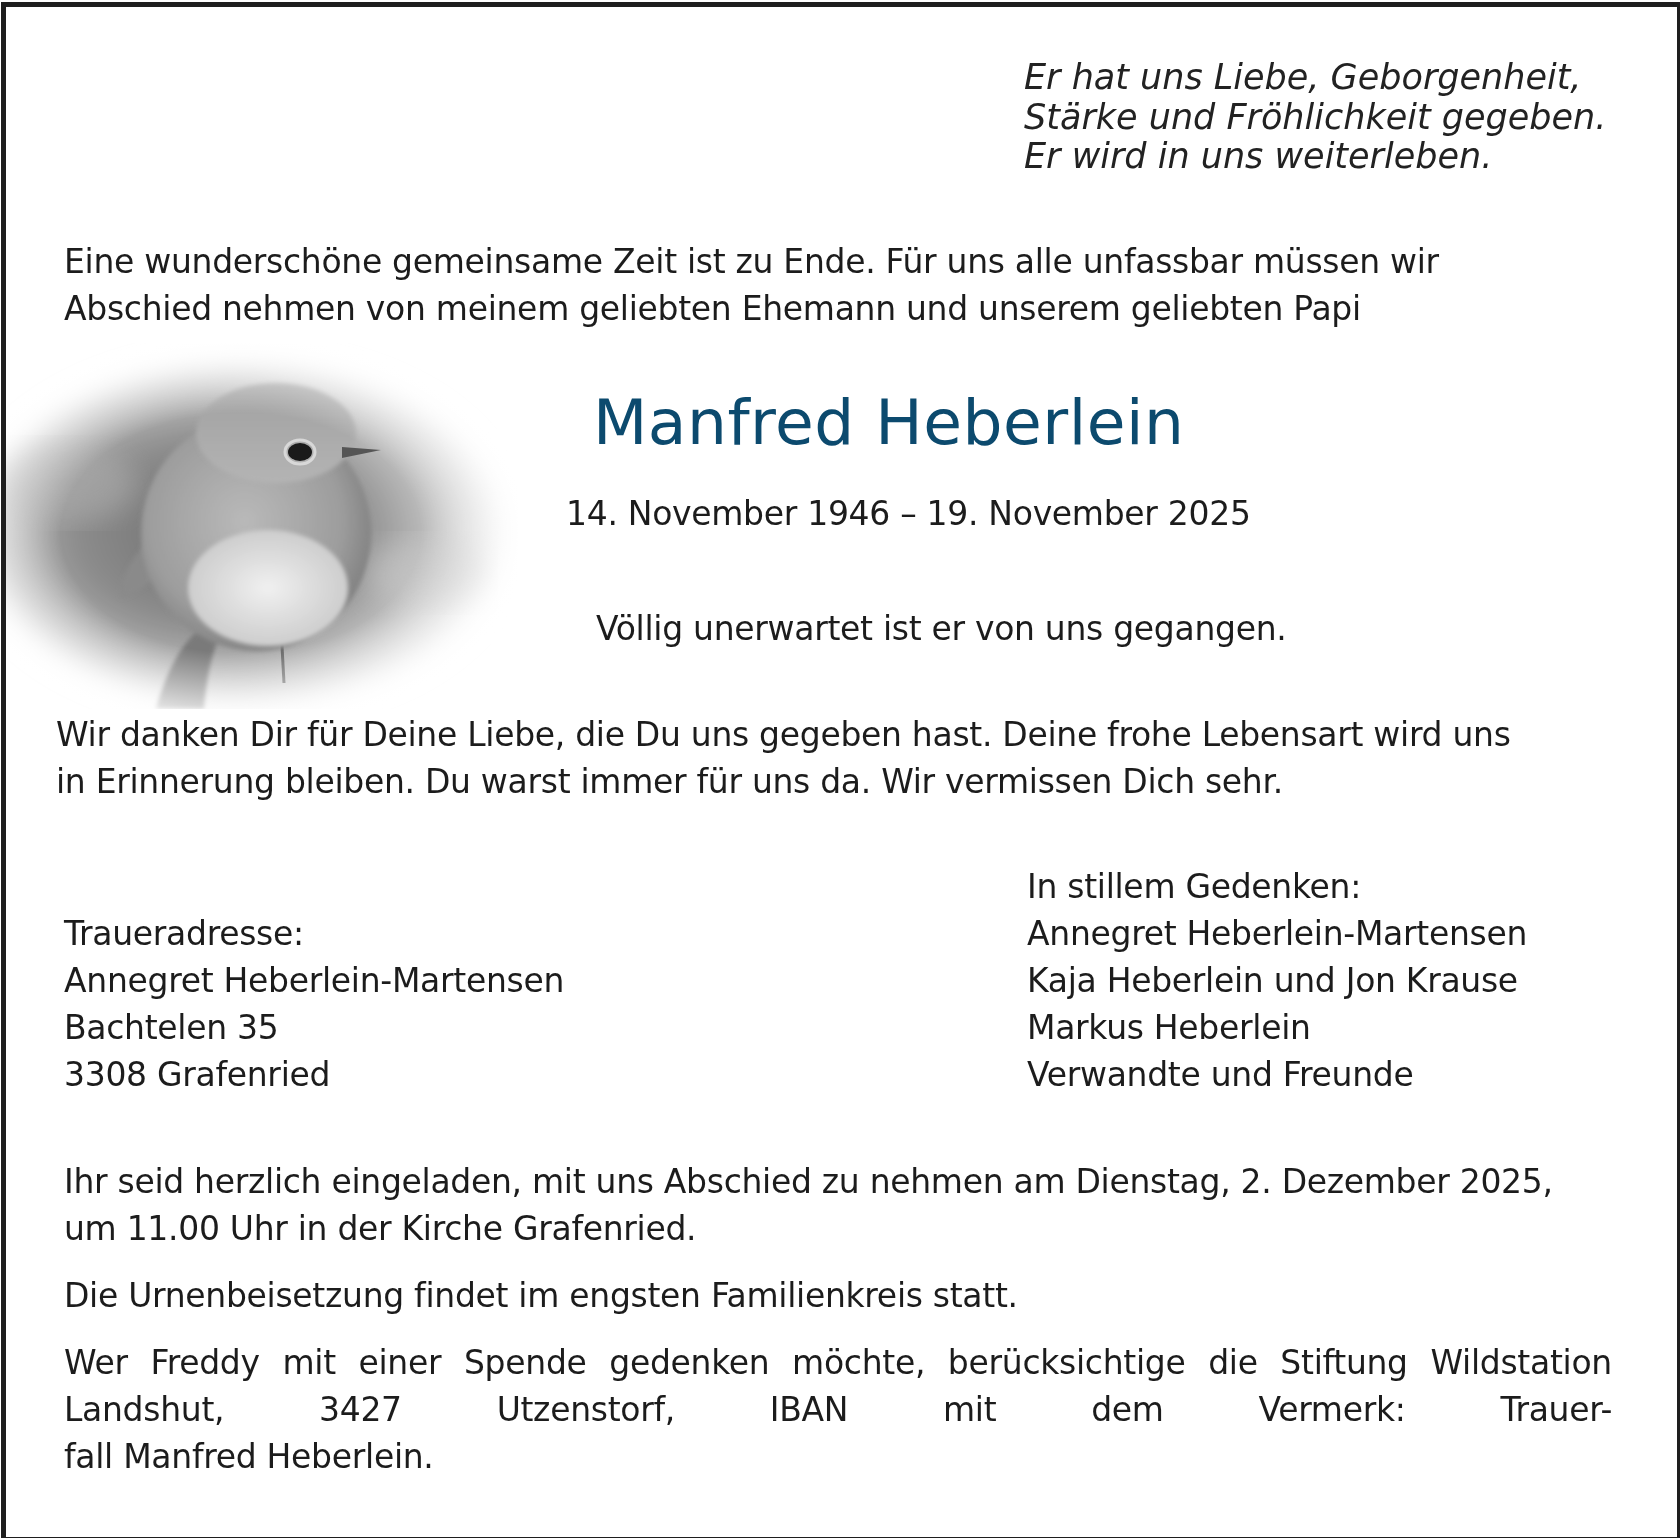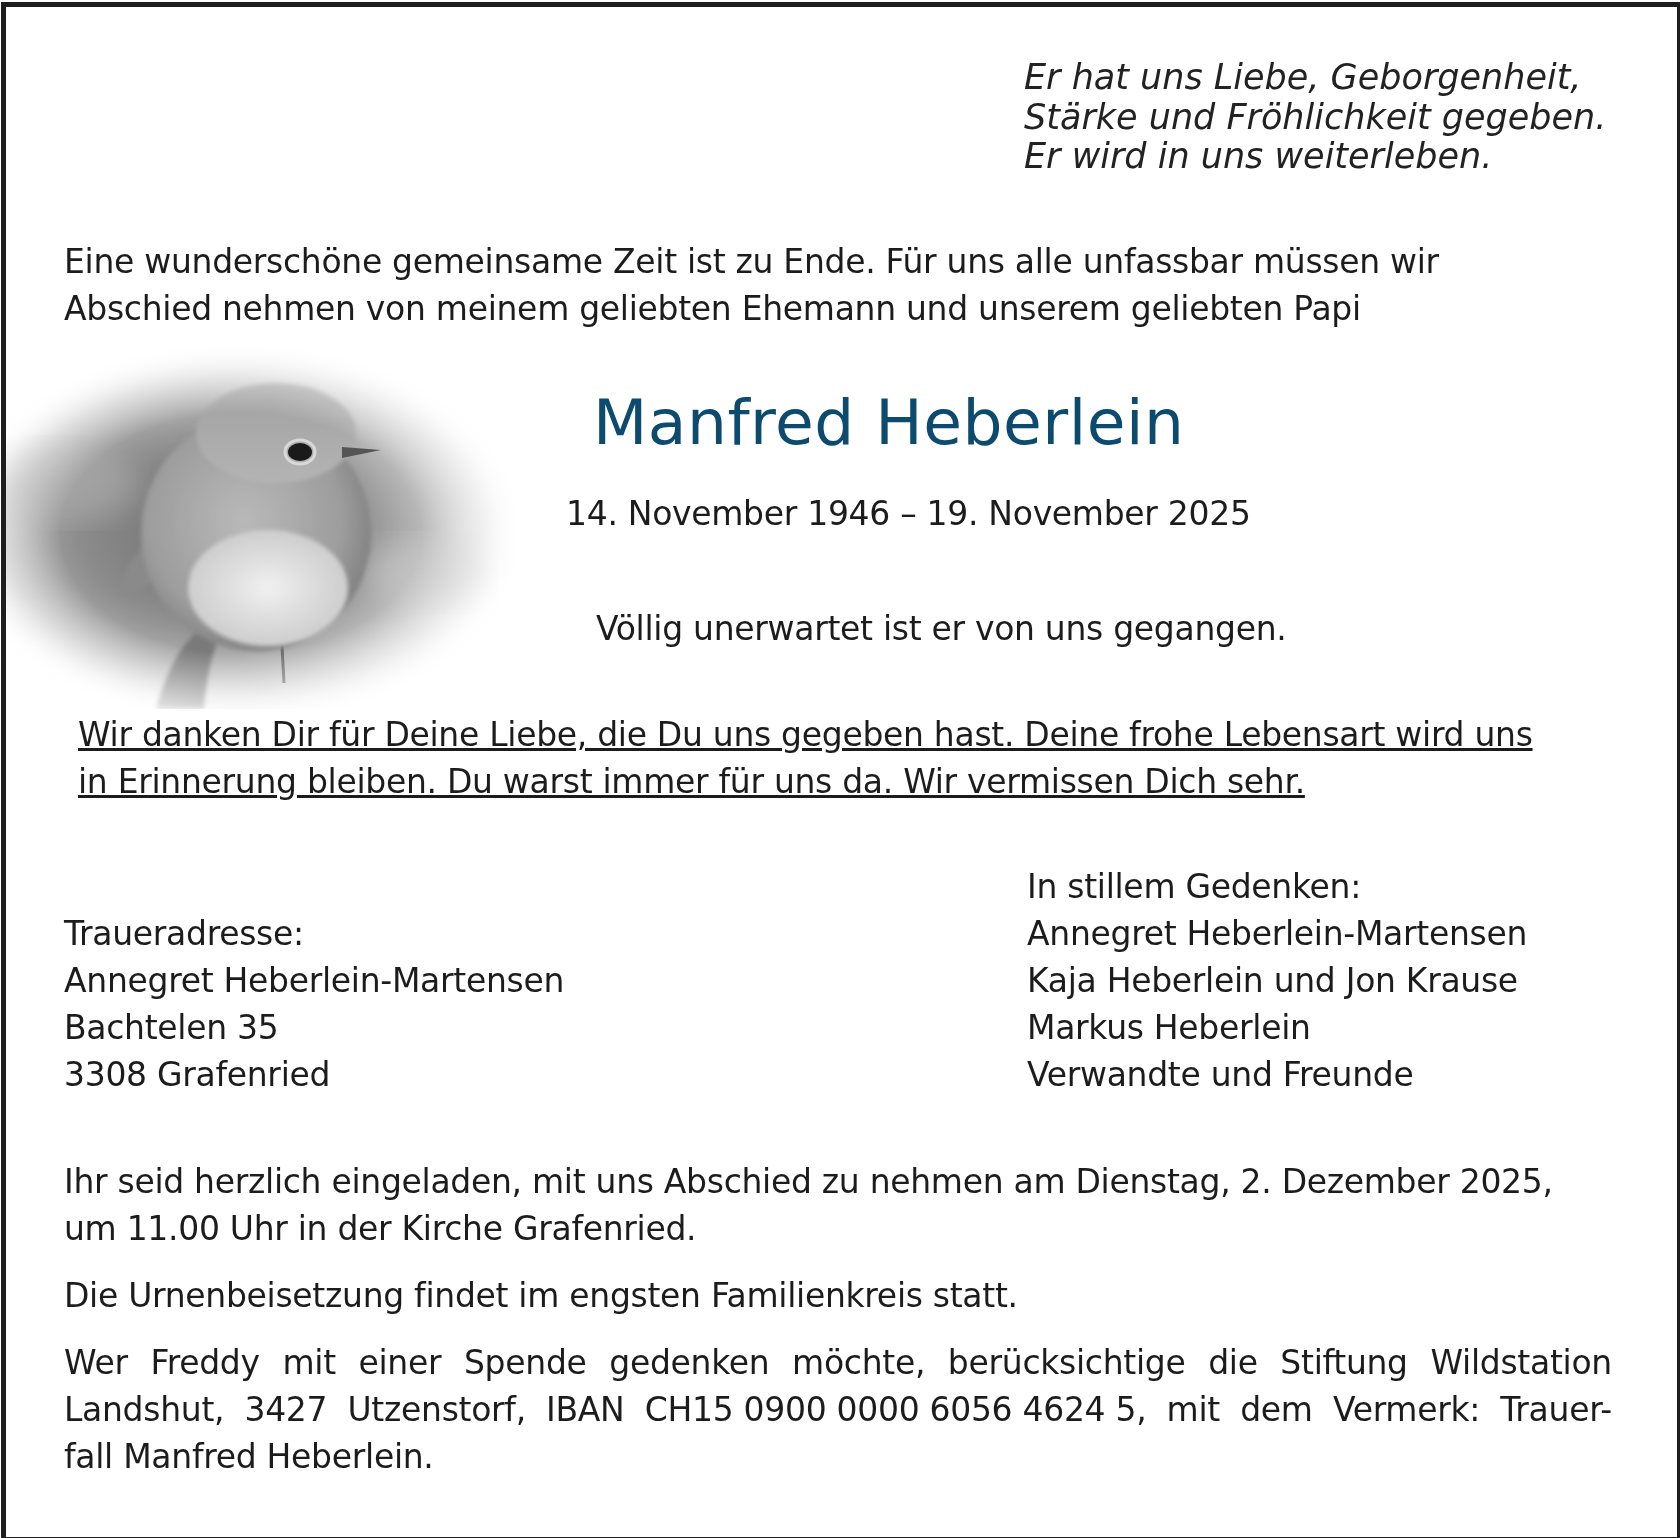--- a/index.html
+++ b/index.html
@@ -8,21 +8,21 @@
   .frame { position:absolute; left:1px; top:2px; width:1671px; height:1530px;
            border:5px solid #1e1e1e; background:#fff; box-sizing:content-box; }
   .abs { position:absolute; white-space:nowrap; }
   .body-text { font-size:33px; line-height:47px; letter-spacing:-0.3px; font-weight:400; }
   .quote { position:absolute; left:1024px; top:58px; font-style:italic; font-size:35px; line-height:39.5px; color:#222; }
   .quote div { white-space:nowrap; }
   .intro { left:64px; top:238px; }
   .name { position:absolute; left:593px; top:383px; font-size:63px; line-height:80px; letter-spacing:0.5px; color:#0c4a6e; }
   .dates { left:566px; top:490px; }
   .unexpected { left:596px; top:605px; }
-  .thanks { left:78px; top:711px;text-decoration:underline; }
+  .thanks { left:56px; top:711px; }
   .address { left:64px; top:910px; }
   .family { left:1027px; top:863px; }
   .invite { left:64px; top:1158px; }
   .urn { left:64px; top:1272px; }
   .donation { left:64px; top:1339px; width:1548px; white-space:normal; }
   .donation div { white-space:nowrap; }
   .just { display:flex; justify-content:space-between; }
   .just span { white-space:pre; }
   .bird { position:absolute; left:6px; top:343px; width:512px; height:366px; overflow:hidden; }
 </style>
@@ -141,20 +141,19 @@
     <span>berücksichtige</span>
     <span>die</span>
     <span>Stiftung</span>
     <span>Wildstation</span>
   </div>
   <div class="just">
     <span>Landshut,</span>
     <span>3427</span>
     <span>Utzenstorf,</span>
     <span>IBAN</span>
-    <span>CH15 0900 0000 6056 4624 5,</span>
     <span>mit</span>
     <span>dem</span>
     <span>Vermerk:</span>
     <span>Trauer-</span>
   </div>
   <div>fall Manfred Heberlein.</div>
 </div>
 
 </body></html>

